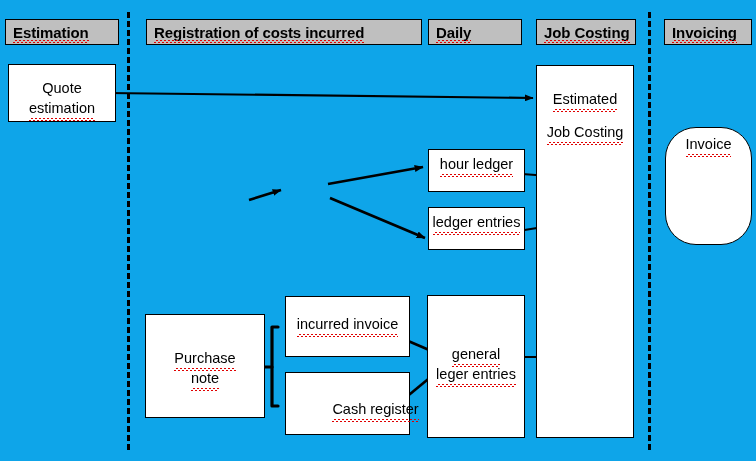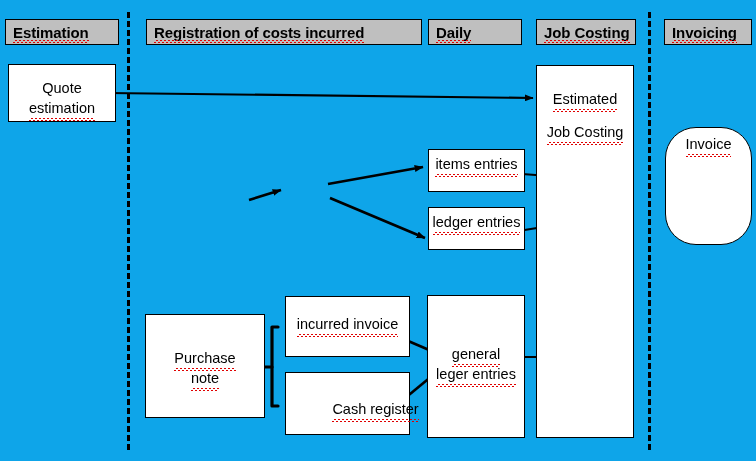--- a/index.html
+++ b/index.html
@@ -149,21 +149,21 @@
     <div class="label" style="top:13px;">Quote</div>
     <div class="label" style="top:33px;">
       <span class="sq">estimation</span>
     </div>
   </div>
 
 
 
   <div class="node" style="left:428px; top:149px; width:97px; height:43px;">
     <div class="label" style="top:4px;">
-      <span class="sq">items entries</span>
+      <span class="sq">hour ledger</span>
     </div>
   </div>
 
   <div class="node" style="left:428px; top:207px; width:97px; height:43px;">
     <div class="label" style="top:4px;">
       <span class="sq">ledger entries</span>
     </div>
   </div>
 
   <div class="node" style="left:145px; top:314px; width:120px; height:104px;">

